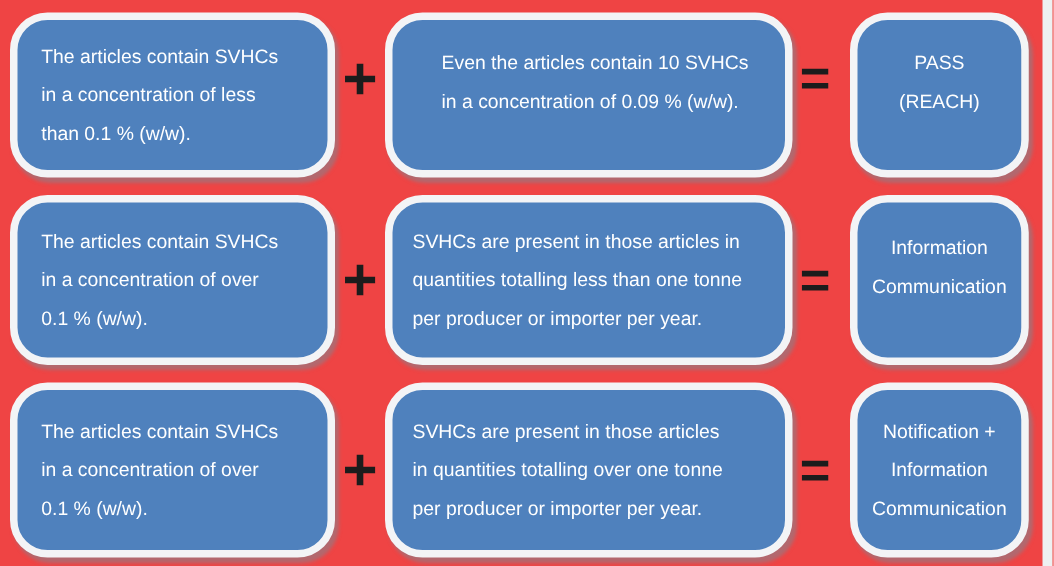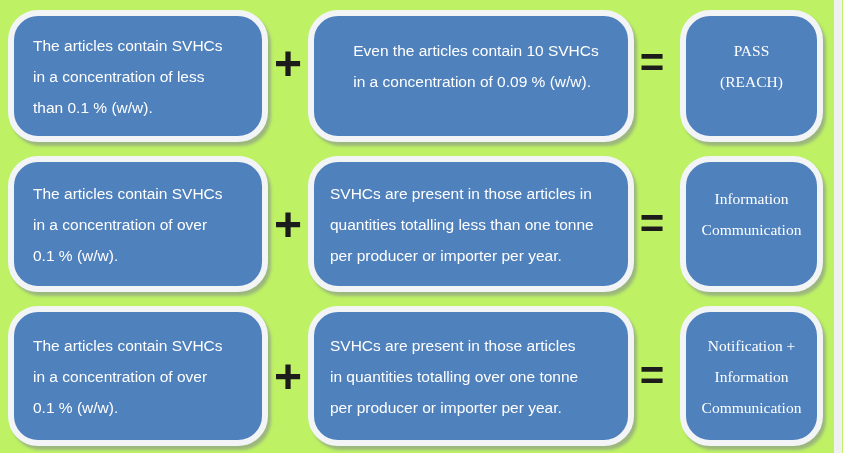--- a/index.html
+++ b/index.html
@@ -1,20 +1,20 @@
 <!DOCTYPE html>
 <html style="--accent: #4F81BD; --txt: #ffffff; --op: #1c1c1c;"><head>
 <meta charset="utf-8">
 <style>
   html, body { margin: 0; padding: 0; background: #ffffff; }
   .canvas {
     position: relative;
     width: 843px;
     height: 453px;
-    background: #bef264;
+    background: #ef4444;
     overflow: hidden;
     font-family: "Liberation Sans", sans-serif;
   }
   .grid {
     position: absolute;
     left: 8px;
     top: 10px;
     display: grid;
     grid-template-columns: 260px 40px 326px 46px 143px;
     grid-template-rows: 132px 136px 140px;
@@ -29,21 +29,21 @@
     color: var(--txt, #ffffff);
     display: flex;
     flex-direction: column;
     justify-content: center;
     font-size: 15.5px;
     line-height: 31px;
   }
   .box .txt { white-space: nowrap; }
   .pad-a { padding-left: 19px; padding-right: 6px; }
   .pad-b { padding-left: 16px; padding-right: 6px; }
-  .center { text-align: center; font-family: Liberation Serif, serif; }
+  .center { text-align: center; }
   .lift { padding-bottom: 20px; align-items: center; }
   .op {
     display: flex;
     align-items: center;
     justify-content: center;
     font-weight: bold;
     color: var(--op, #1c1c1c);
     user-select: none;
   }
   .plus { font-size: 48px; }

